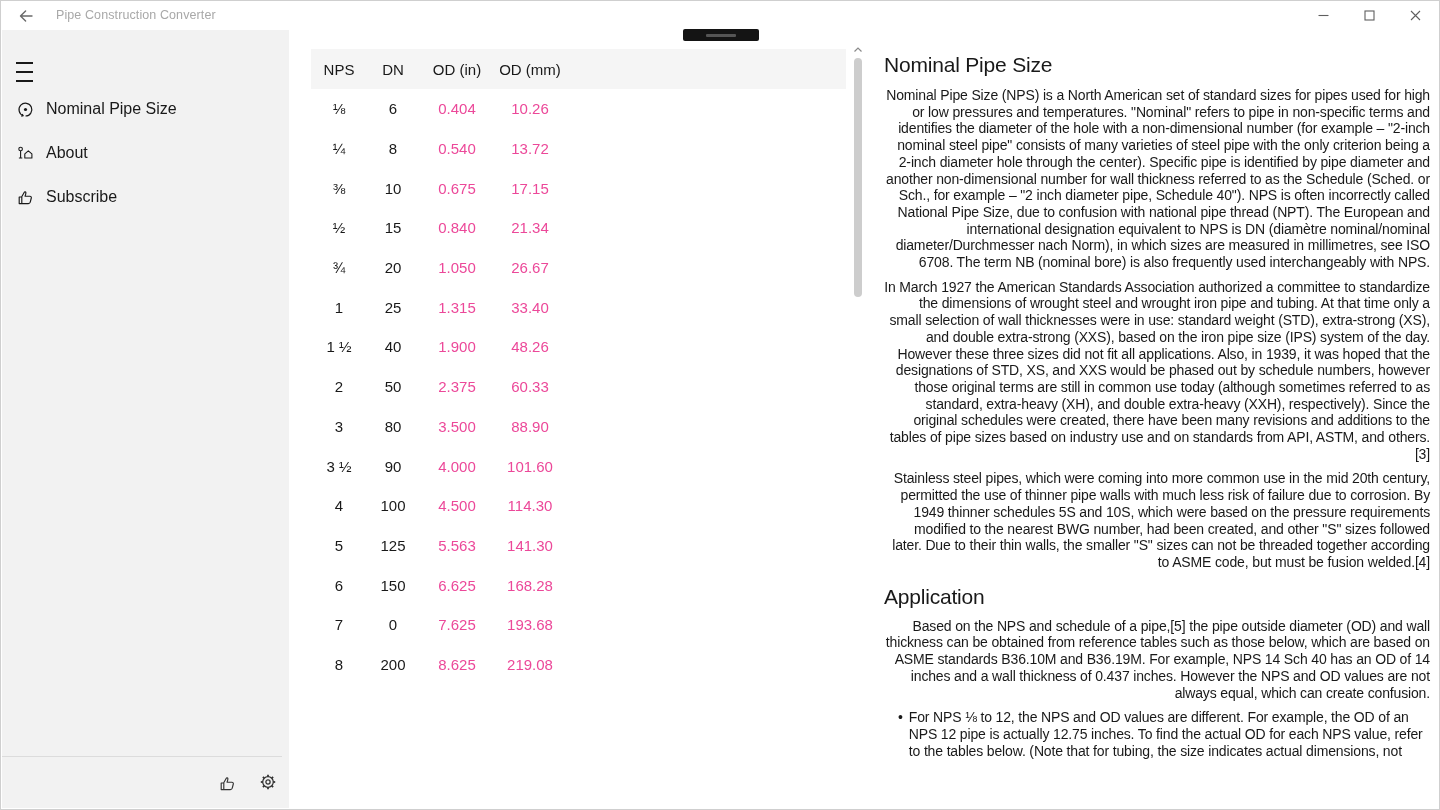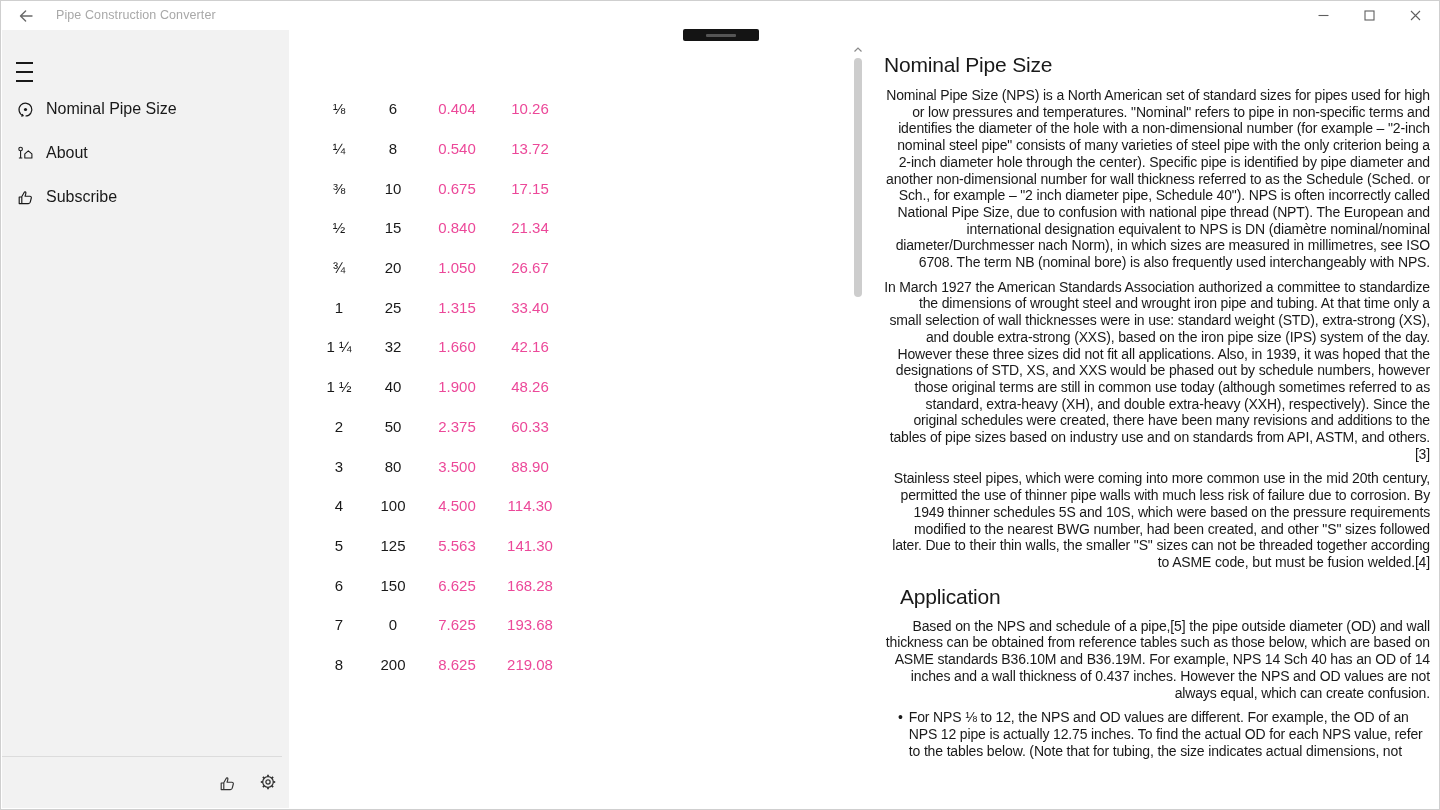--- a/index.html
+++ b/index.html
@@ -74,21 +74,21 @@
   }
   
   .black-bar {
     position:absolute; left:682px; top:28px; width:76px; height:12px;
     background:#141414; border-radius:2px; display:flex; align-items:center; justify-content:center;
   }
   .black-bar .dash { width:30px; height:3px; background:#555555; border-radius:1px; }
   
   .article { position:absolute; left:883px; top:44px; width:546px; }
   .article h1 { font-size:21px; font-weight:400; color:#191919; margin:8px 0 10px; letter-spacing:-0.2px; }
-  .article h2 { font-size:21px; font-weight:400; color:#191919; margin:14px 16px 9px; letter-spacing:-0.2px; }
+  .article h2 { font-size:21px; font-weight:400; color:#191919; margin:14px 0 9px; letter-spacing:-0.2px; }
   .article p  { font-size:14px; line-height:16.7px; color:#191919; margin:0 0 8px; letter-spacing:-0.15px; text-align:right; }
   .bullet { display:flex; padding-left:14px; font-size:14px; line-height:16.7px; letter-spacing:-0.15px; }
   .bullet-marker { margin-right:6px; }
   svg { display:block; }
 </style>
 </head>
 <body>
 
 <div class="window">
 
@@ -171,20 +171,26 @@
             <path d="M5 12 l-1.3 1.3"></path>
           <path d="M3.5 8.5 H1.7"></path>
             <path d="M5 5 L3.7 3.7"></path>
             <path d="M8.5 3.5 V1.7"></path>
             <path d="M12 5 l1.3-1.3"></path>
         </g>
       </svg>
     </button>
   </div>
 
+  <div class="table-header">
+    <span class="hcell col0">NPS</span>
+    <span class="hcell col1">DN</span>
+    <span class="hcell col2">OD (in)</span>
+    <span class="hcell col3">OD (mm)</span>
+  </div>
   <div class="table-body" id="table-body">
       <div class="trow">
         <span class="tcell col0">⅛</span>
         <span class="tcell col1">6</span>
         <span class="tcell col2">0.404</span>
         <span class="tcell col3">10.26</span>
       </div>
       <div class="trow">
         <span class="tcell col0">¼</span>
         <span class="tcell col1">8</span>
@@ -209,42 +215,42 @@
         <span class="tcell col2">1.050</span>
         <span class="tcell col3">26.67</span>
       </div>
       <div class="trow">
         <span class="tcell col0">1</span>
         <span class="tcell col1">25</span>
         <span class="tcell col2">1.315</span>
         <span class="tcell col3">33.40</span>
       </div>
       <div class="trow">
-        <span class="tcell col0">1 ¼</span>
-        <span class="tcell col1">32</span>
-        <span class="tcell col2">1.660</span>
-        <span class="tcell col3">42.16</span>
-      </div>
-      <div class="trow">
         <span class="tcell col0">1 ½</span>
         <span class="tcell col1">40</span>
         <span class="tcell col2">1.900</span>
         <span class="tcell col3">48.26</span>
       </div>
       <div class="trow">
         <span class="tcell col0">2</span>
         <span class="tcell col1">50</span>
         <span class="tcell col2">2.375</span>
         <span class="tcell col3">60.33</span>
       </div>
       <div class="trow">
         <span class="tcell col0">3</span>
         <span class="tcell col1">80</span>
         <span class="tcell col2">3.500</span>
         <span class="tcell col3">88.90</span>
+      </div>
+      <div class="trow">
+        <span class="tcell col0">3 ½</span>
+        <span class="tcell col1">90</span>
+        <span class="tcell col2">4.000</span>
+        <span class="tcell col3">101.60</span>
       </div>
       <div class="trow">
         <span class="tcell col0">4</span>
         <span class="tcell col1">100</span>
         <span class="tcell col2">4.500</span>
         <span class="tcell col3">114.30</span>
       </div>
       <div class="trow">
         <span class="tcell col0">5</span>
         <span class="tcell col1">125</span>

